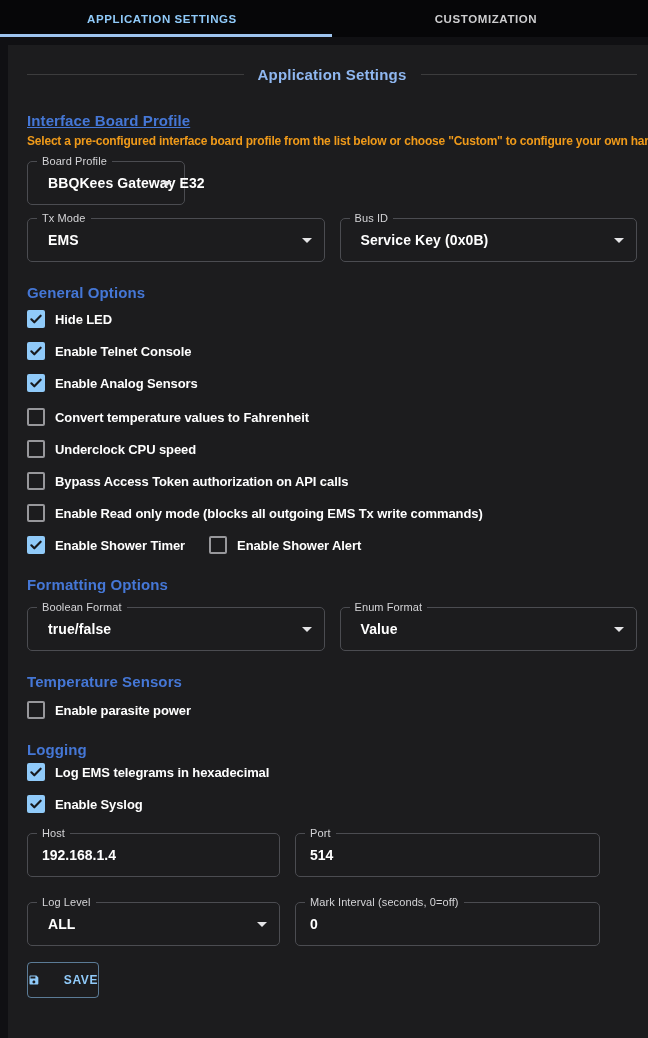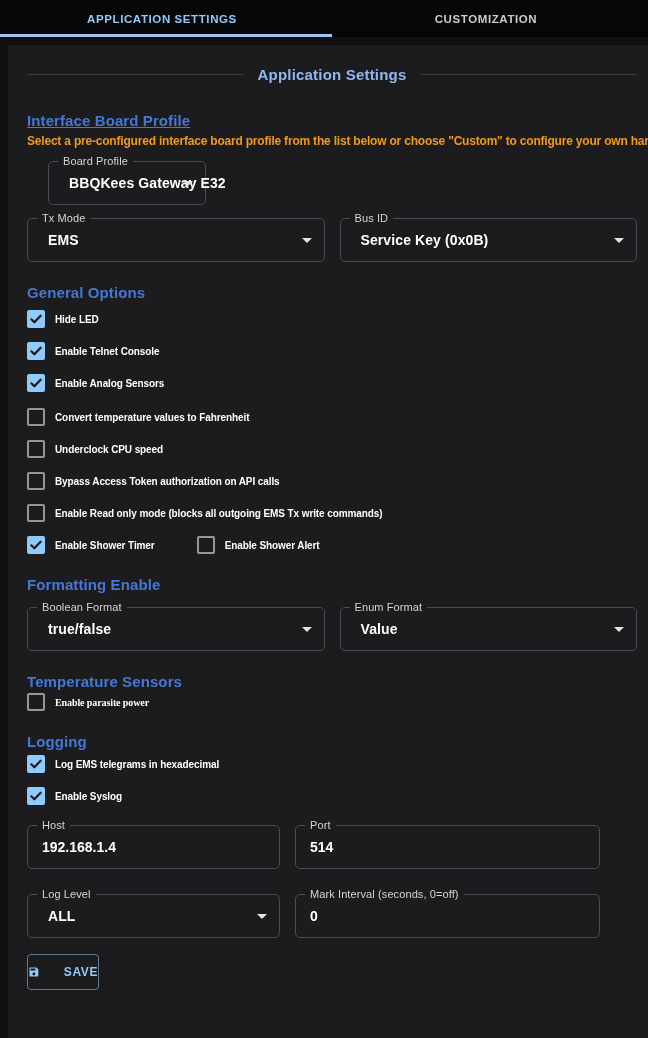--- a/index.html
+++ b/index.html
@@ -40,21 +40,21 @@
   }
   .title-divider .line { flex:1; height:1px; background:rgba(255,255,255,0.14); }
   .title-divider .ttl { color:#8fb7f0; font-size:15px; font-weight:600; letter-spacing:0.2px; }
 
   .section-heading {
     color:#4577d6; font-size:15px; font-weight:bold; letter-spacing:0.1px;
     height:18px; line-height:18px;
   }
   .mt26 { margin-top:26px;text-decoration:underline; }
   .mt22 { margin-top:22px; }
-  .mt12 { margin-top:12px;margin-left:21px; }
+  .mt12 { margin-top:12px; }
 
   .note {
     margin-top:4px; color:#ef9a1a; font-size:12px; letter-spacing:-0.2px;
     font-weight:600; white-space:nowrap; height:15px; line-height:15px;
   }
 
   
   .frow { display:flex; gap:15px; }
   .field {
     position:relative; height:44px;
@@ -85,27 +85,27 @@
   }
   .w-half { width:301px; }
   .w-board { width:158px; }
   .w-host { width:253px; }
   .w-port { width:305px; }
 
   
   .cb-list { margin-top:8px; }
   .cbrow { display:flex; align-items:center; height:18px; margin-bottom:14px; }
   .cbgroup { display:flex; align-items:center; cursor:pointer; }
-  .cbgroup + .cbgroup { margin-left:26px;padding-left:16px; }
+  .cbgroup + .cbgroup { margin-left:8px;padding-left:16px; }
   .cb { width:18px; height:18px; border-radius:2px; flex:0 0 18px; position:relative; }
   .cb.unchecked { border:2px solid #97979b; background:transparent; }
   .cb.checked { background:#90caf9; }
   .cb.checked svg { position:absolute; inset:1px; }
   .cblabel {
-    margin-left:10px; font-size:10px; font-weight:600; color:#fff;
+    margin-left:10px; font-size:13px; font-weight:600; color:#fff;
     letter-spacing:-0.1px; white-space:nowrap;
   }
 
   
   .save-btn {
     margin-top:16px; width:72px; height:36px;
     border:1px solid rgba(144,202,249,0.55); border-radius:4px;
     background:transparent; color:#90caf9;
     display:flex; align-items:center; justify-content:center; gap:24px;
     font-size:12px; font-weight:bold; letter-spacing:0.6px; cursor:pointer;
@@ -217,36 +217,36 @@
           </span>
         <span class="cblabel">Enable Shower Timer</span>
       </div>
       <div class="cbgroup">
         <span class="cb unchecked"></span>
         <span class="cblabel">Enable Shower Alert</span>
       </div>
     </div>
   </div>
 
-  <div class="section-heading" style="margin-top:22px;">Formatting Enable</div>
+  <div class="section-heading" style="margin-top:22px;">Formatting Options</div>
   <div class="frow" style="margin-top:13px;">
     <div class="field w-half">
       <span class="flabel">Boolean Format</span>
       <span class="fvalue">true/false</span>
       <span class="arrow"></span>
     </div>
     <div class="field w-half">
       <span class="flabel">Enum Format</span>
       <span class="fvalue">Value</span>
       <span class="arrow"></span>
     </div>
   </div>
 
   <div class="section-heading mt22">Temperature Sensors</div>
-  <div class="cbrow" style="margin-top:2px;font-family:Liberation Serif, serif;">
+  <div class="cbrow" style="margin-top:10px;">
     <div class="cbgroup">
       <span class="cb unchecked"></span>
       <span class="cblabel">Enable parasite power</span>
     </div>
   </div>
 
   <div class="section-heading mt22">Logging</div>
   <div class="cbrow" style="margin-top:4px;">
     <div class="cbgroup">
       <span class="cb checked">

